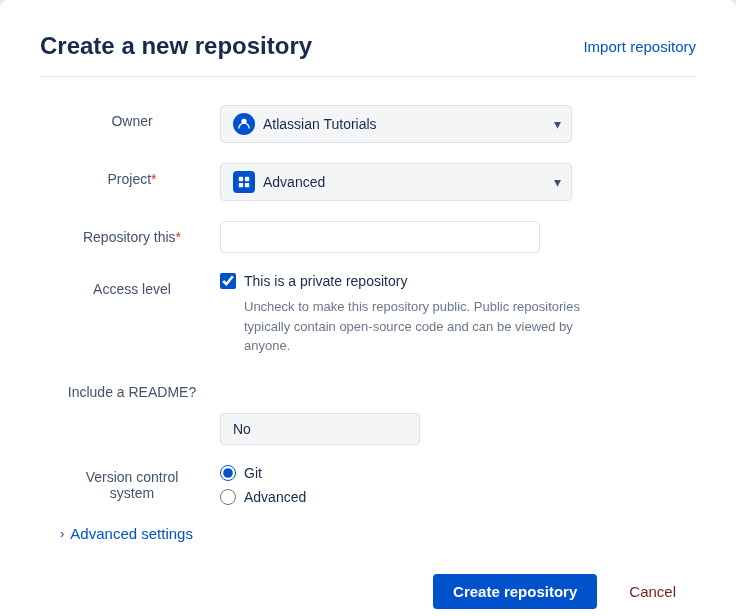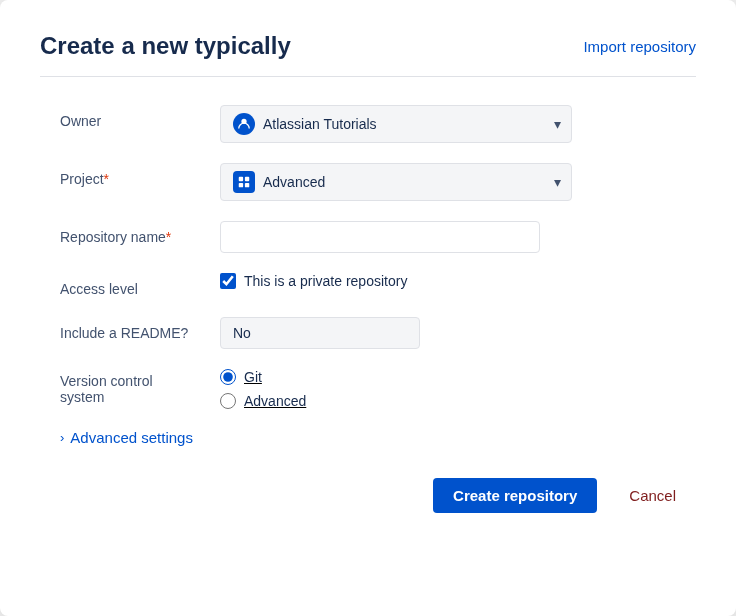--- a/index.html
+++ b/index.html
@@ -55,21 +55,21 @@
     }
 
     .form-row {
       display: flex;
       align-items: flex-start;
       margin-bottom: 20px;
     }
 
     .form-label {
       width: 160px;
-      text-align: left;
+      text-align: center;
       padding-right: 16px;
       font-size: 14px;
       color: #42526E;
       padding-top: 8px;
       flex-shrink: 0;
     }
 
     .form-label .required {
       color: #DE350B;
     }
@@ -186,21 +186,20 @@
     .vcs-control {
       display: flex;
       flex-direction: column;
       gap: 8px;
     }
 
     .radio-row {
       display: flex;
       align-items: flex-start;
       gap: 8px;
-      text-decoration: underline;
     }
 
     .radio-input {
       width: 16px;
       height: 16px;
       accent-color: #0052CC;
       cursor: pointer;
     }
 
     .radio-label {
@@ -260,21 +259,21 @@
       font-size: 15px;
       font-weight: 500;
       cursor: pointer;
     }
   </style>
 </head>
 <body>
 
 <div class="dialog">
   <div class="dialog-header">
-    <h1 class="dialog-title">Create a new typically</h1>
+    <h1 class="dialog-title">Create a new repository</h1>
     <a class="import-repo-link">Import repository</a>
   </div>
 
   <hr class="divider">
 
   <div class="form-body">
 
     <div class="form-row">
       <div class="form-label">Owner</div>
       <div class="form-control">
@@ -306,41 +305,42 @@
             </svg>
           </div>
           <span>Advanced</span>
           <span class="chevron">▾</span>
         </div>
       </div>
     </div>
 
     <div class="form-row">
       <div class="form-label">
-        <span>Repository name</span><span class="required">*</span>
+        <span>Repository this</span><span class="required">*</span>
       </div>
       <div class="form-control">
         <input type="text" class="text-input" placeholder="" style="">
       </div>
     </div>
 
     <div class="form-row">
       <div class="form-label">Access level</div>
       <div class="form-control access-level-content">
         <div class="checkbox-row">
           <input type="checkbox" class="checkbox-input" checked="" style="">
           <label class="checkbox-label">This is a private repository</label>
         </div>
+        <p class="access-description">Uncheck to make this repository public. Public repositories typically contain open-source code and can be viewed by anyone.</p>
       </div>
     </div>
 
     <div class="form-row">
       <div class="form-label">Include a README?</div>
       <div class="form-control">
-        <div style="position:relative; display:inline-block;">
+        <div style="position:relative; display:inline-block;margin-top:37px;">
           <select class="readme-select">
             <option>No</option>
             <option>Yes</option>
           </select>
         </div>
       </div>
     </div>
 
     <div class="form-row">
       <div class="form-label vcs-label">

